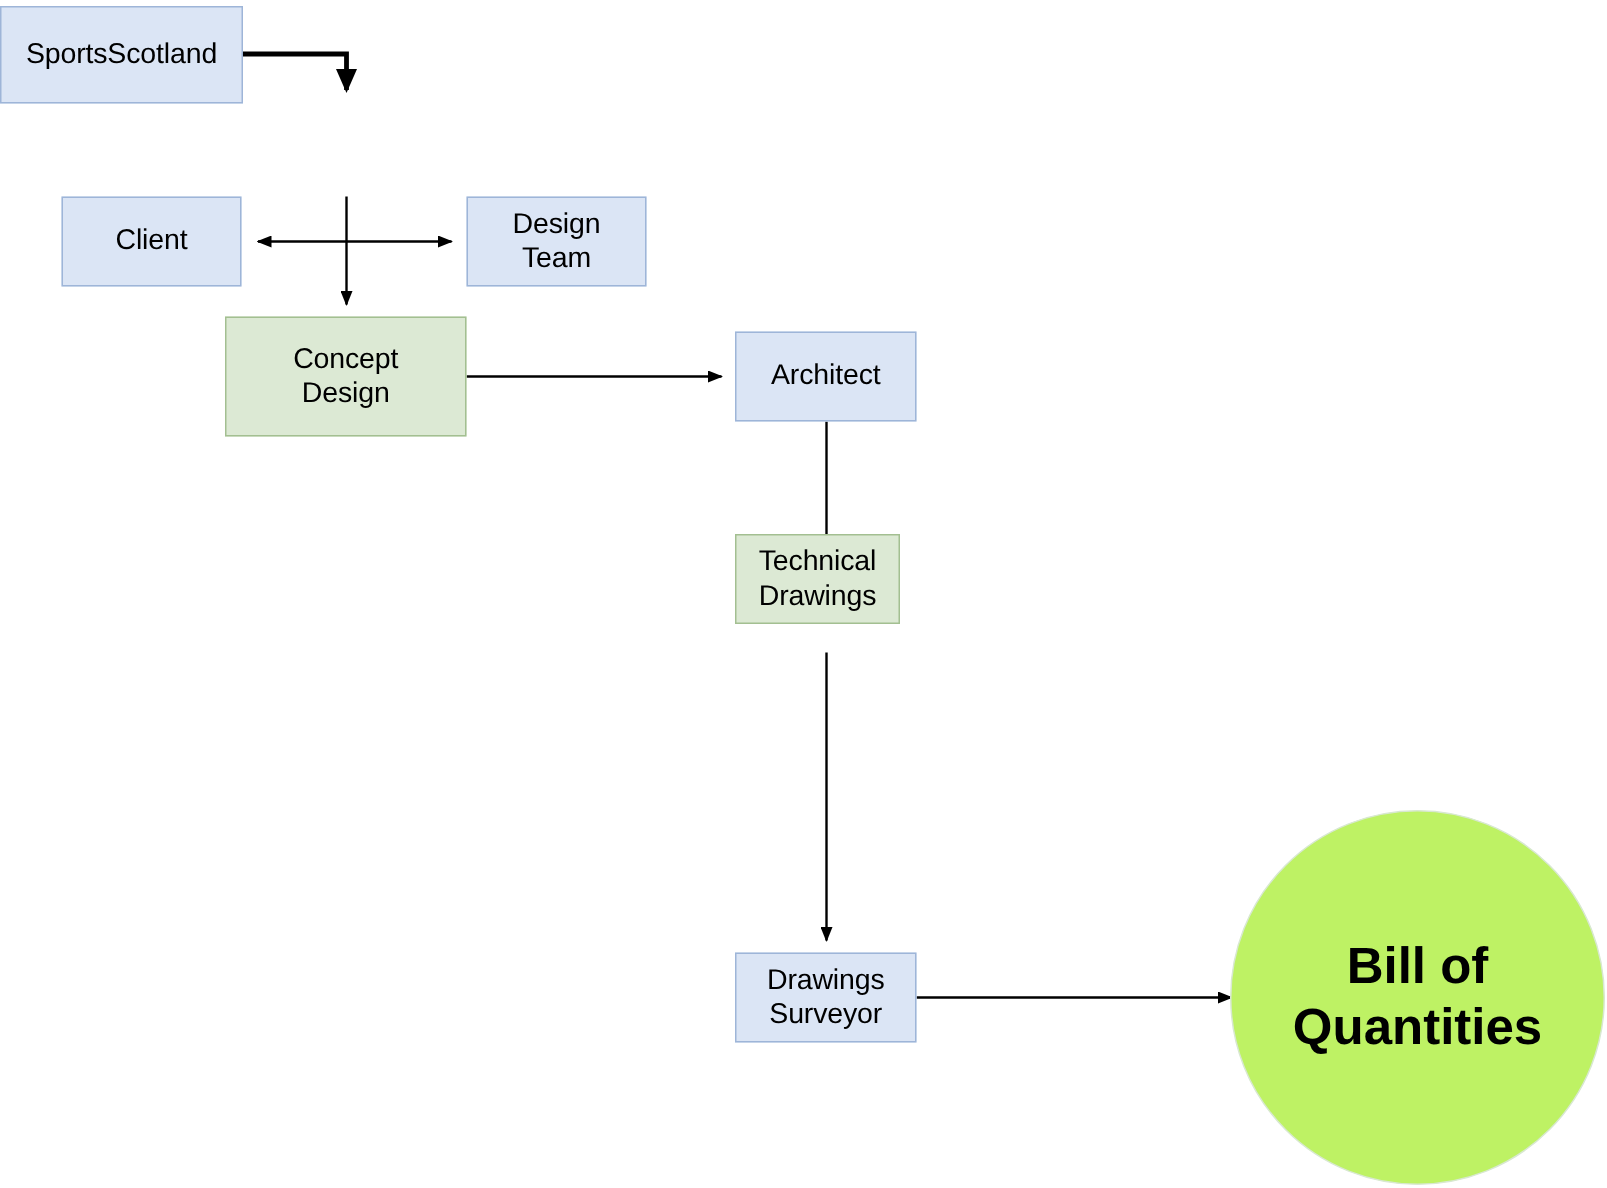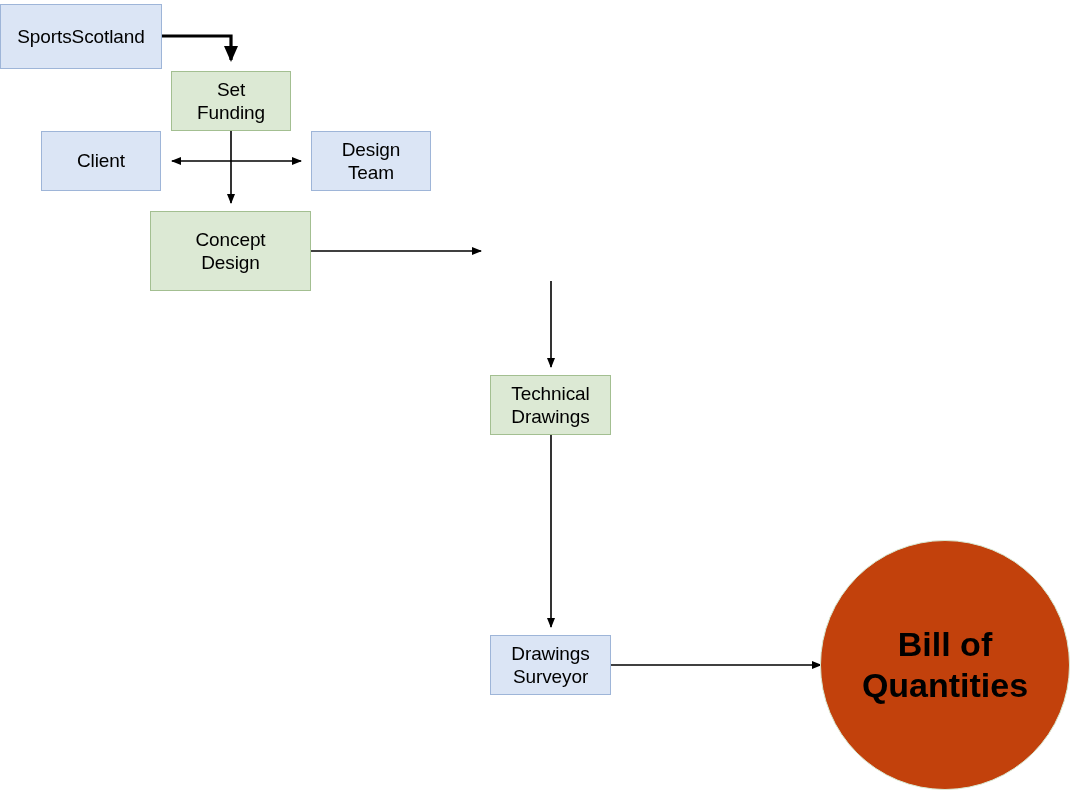--- a/index.html
+++ b/index.html
@@ -35,21 +35,21 @@
   .node.blue {
     background: #dbe5f5;
     border: 1px solid #9eb5d8;
   }
   .node.green {
     background: #dce9d4;
     border: 1px solid #a3bf91;
   }
   .node.circle {
     border-radius: 50%;
-    background: #c2410c;
+    background: #bef264;
     border: 1px solid #d8e8d1;
     font-size: 34px;
     font-weight: bold;
     line-height: 1.22;
     letter-spacing: 0px;
   }
   #edges {
     position: absolute;
     left: 0;
     top: 0;
@@ -84,27 +84,26 @@
     <path d="M311,251 L481,251" fill="none" stroke="#000000" stroke-width="1.6" marker-end="url(#ah-thin)"></path>
 
     <path d="M551,281 L551,367" fill="none" stroke="#000000" stroke-width="1.6" marker-end="url(#ah-thin)"></path>
 
     <path d="M551,435 L551,627" fill="none" stroke="#000000" stroke-width="1.6" marker-end="url(#ah-thin)"></path>
 
     <path d="M611,665 L821,665" fill="none" stroke="#000000" stroke-width="1.6" marker-end="url(#ah-thin)"></path>
   </svg>
 
   <div class="node blue" style="left:0px;   top:4px;   width:162px; height:65px;">SportsScotland</div>
-  <div class="node green" style="left:171px; top:71px;  width:120px; height:60px;">Set
-Funding</div>
   <div class="node blue" style="left:41px;  top:131px; width:120px; height:60px;">Client</div>
   <div class="node blue" style="left:311px; top:131px; width:120px; height:60px;">Design
 Team</div>
   <div class="node green" style="left:150px; top:211px; width:161px; height:80px;">Concept
 Design</div>
-  <div class="node green" style="left:490px; top:375px; width:121px; height:60px;">Technical
+  <div class="node blue" style="left:490px; top:221px; width:121px; height:60px;">Architect</div>
+  <div class="node green" style="left:490px; top:356px; width:110px; height:60px;">Technical
 Drawings</div>
   <div class="node blue" style="left:490px; top:635px; width:121px; height:60px;">Drawings
 Surveyor</div>
   <div class="node circle" style="left:820px; top:540px; width:250px; height:250px;">Bill of
 Quantities</div>
 
 </div>
 
 </body></html>

